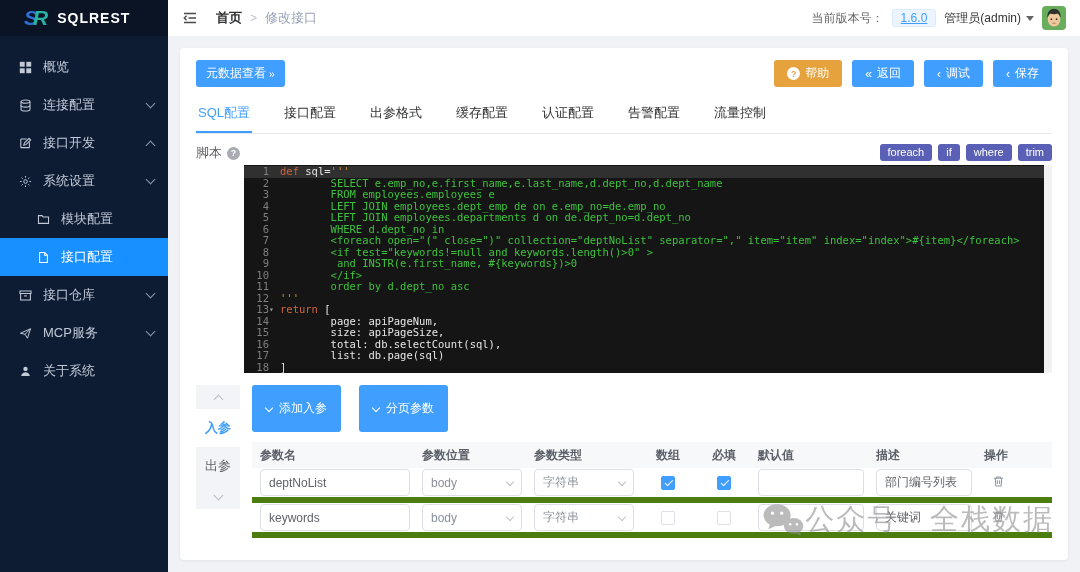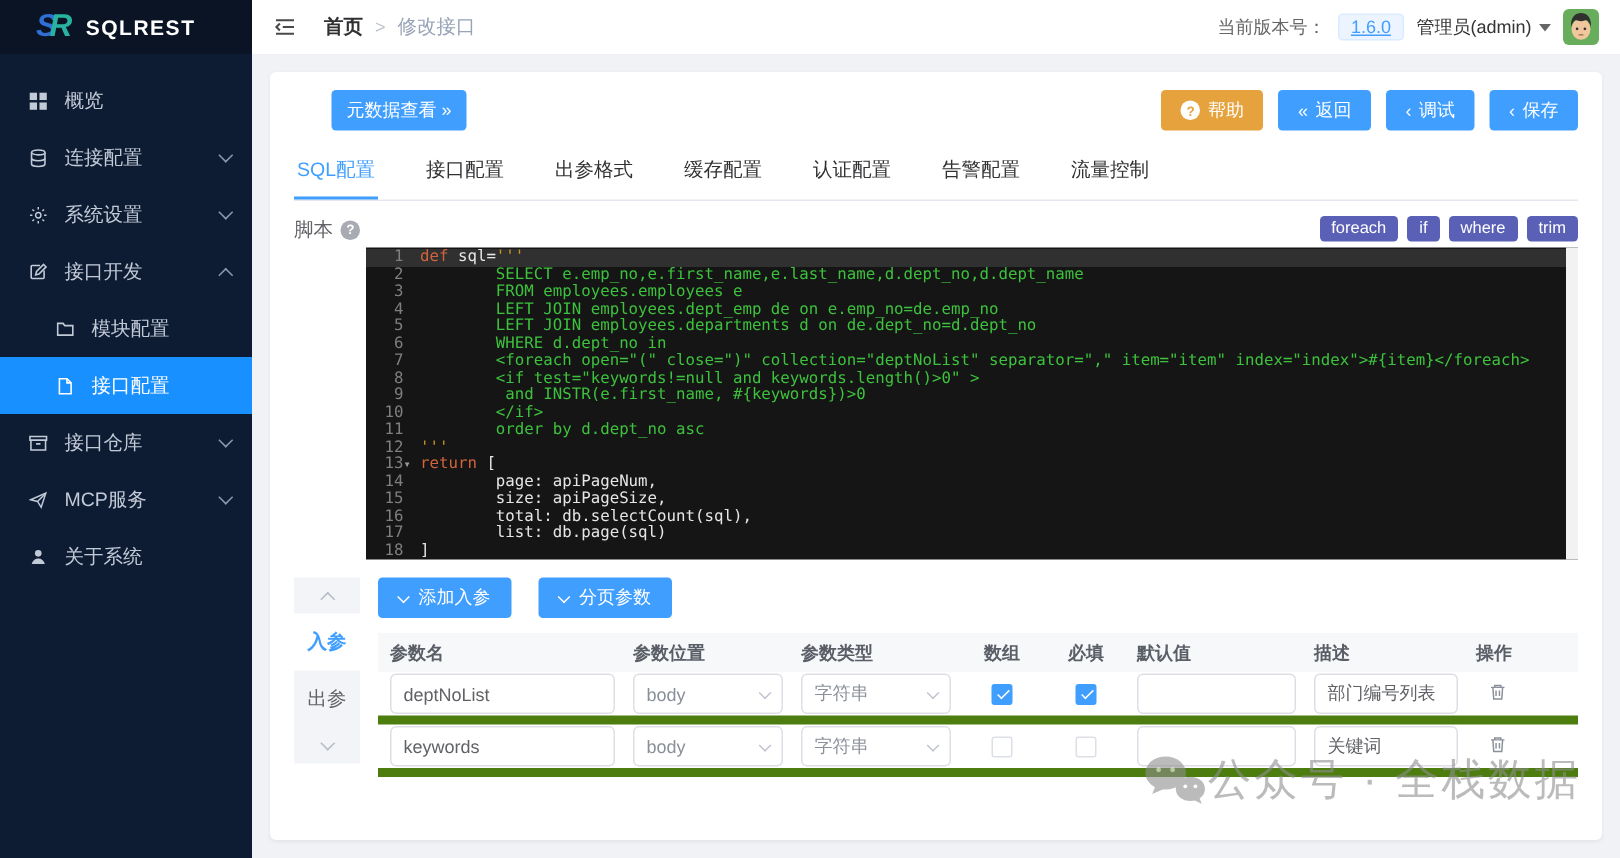--- a/index.html
+++ b/index.html
@@ -34,21 +34,21 @@
   .ver-badge { font-size:12px; color:#409eff; background:#ecf5ff; border:1px solid #d9ecff; border-radius:3px; padding:1px 8px;text-decoration:underline; }
   .user-name { font-size:12px; color:#333; display:flex; align-items:center; gap:5px; cursor:pointer; }
   .caret { width:0; height:0; border-left:4px solid transparent; border-right:4px solid transparent; border-top:5px solid #666; }
   .avatar { width:24px; height:24px; border-radius:4px; overflow:hidden; cursor:pointer; flex-shrink:0; }
 
   
   .content { flex:1; padding:12px; min-height:0; }
   .card { background:#fff; border-radius:4px; height:100%; box-shadow:0 1px 3px rgba(0,0,0,.06); padding:12px 16px 0 16px; position:relative; overflow:hidden; }
 
   .toolbar-row { display:flex; align-items:center; }
-  .meta-btn { background:#409eff; color:#fff; border:none; font-size:12px; padding:5px 10px; border-radius:3px; cursor:pointer; font-family:Liberation Sans, sans-serif;margin-left:25px; }
+  .meta-btn { background:#409eff; color:#fff; border:none; font-size:12px; padding:5px 10px; border-radius:3px; cursor:pointer; font-family:Liberation Serif, serif; }
   .tb-right { margin-left:auto; display:flex; gap:10px; }
   .tb-btn { border:none; color:#fff; font-size:12px; padding:5px 13px; border-radius:3px; cursor:pointer; display:flex; align-items:center; gap:5px; font-family:inherit; }
   .tb-btn.orange { background:#e6a23c; }
   .tb-btn.blue { background:#409eff; }
   .qmark { width:13px; height:13px; border-radius:50%; background:#fff; color:#e6a23c; font-size:9px; font-weight:bold; display:inline-flex; align-items:center; justify-content:center; }
   .tb-ico { font-size:12px; line-height:1; }
 
   .tabs { display:flex; gap:30px; border-bottom:1px solid #e4e7ed; margin-top:10px; }
   .tab { font-size:13px; color:#303133; padding:7px 2px 9px; cursor:pointer; border-bottom:2px solid transparent; }
   .tab.active { color:#409eff; border-bottom-color:#409eff; }
@@ -82,21 +82,21 @@
   
   .params { display:flex; margin-top:12px; align-items:flex-start; }
   .side-strip { width:44px; background:#f2f4f7; flex-shrink:0; text-align:center; }
   .vchev-cell { height:24px; display:flex; align-items:center; justify-content:center; cursor:pointer; }
   .vchev { width:7px; height:7px; border-right:1.4px solid #b6bcc6; border-bottom:1.4px solid #b6bcc6; }
   .vchev.up { transform:rotate(-135deg); margin-top:4px; } .vchev.down { transform:rotate(45deg); margin-bottom:3px; }
   .vtab { height:38px; line-height:38px; font-size:13px; color:#606266; cursor:pointer; }
   .vtab.active { background:#fff; color:#409eff;font-weight:bold; }
   .params-main { flex:1; padding-left:12px; min-width:0; }
   .pbuttons { display:flex; gap:18px; }
-  .pbtn { background:#409eff; color:#fff; border:none; font-size:12px; padding:5px 14px; border-radius:3px; cursor:pointer; display:flex; align-items:center; gap:7px; font-family:inherit; }
+  .pbtn { background:#409eff; color:#fff; border:none; font-size:12px; padding:15px 14px; border-radius:3px; cursor:pointer; display:flex; align-items:center; gap:7px; font-family:inherit; }
   .wchev { width:6px; height:6px; border-right:1.4px solid #fff; border-bottom:1.4px solid #fff; transform:rotate(45deg); margin-bottom:2px; }
 
   .pgrid { display:grid; grid-template-columns:150px 100px 100px 44px 44px 106px 96px 56px; column-gap:12px; align-items:center; padding:0 8px; }
   .phead { background:#f7f8fa; height:26px; margin-top:10px; }
   .ph { font-size:12px; color:#5a5e66; font-weight:bold; }
   .ph.center { text-align:center; }
   .prow { height:35px; border-bottom:6px solid #4d7c0f; }
   .pinput { height:27px; border:1px solid #dcdfe6; border-radius:4px; padding:0 8px; font-size:12px; color:#606266; width:100%; outline:none; font-family:inherit; background:#fff; }
   .pselect { height:27px; border:1px solid #dcdfe6; border-radius:4px; padding:0 8px; font-size:12px; color:#8a9099; display:flex; align-items:center; cursor:pointer; background:#fff; }
   .sel-chev { margin-left:auto; width:6px; height:6px; border-right:1.3px solid #c0c4cc; border-bottom:1.3px solid #c0c4cc; transform:rotate(45deg); margin-bottom:2px; }
@@ -139,37 +139,37 @@
               <ellipse cx="8" cy="3.2" rx="5.5" ry="2"></ellipse>
               <path d="M2.5 3.2v9.6c0 1.1 2.5 2 5.5 2s5.5-.9 5.5-2V3.2"></path>
               <path d="M2.5 8c0 1.1 2.5 2 5.5 2s5.5-.9 5.5-2"></path>
             </svg>
           </span>
           <span class="mi-label">连接配置</span>
           <span class="chev down"></span>
         </div>
         <div class="menu-item">
           <span class="mi-icon">
+            <svg viewBox="0 0 16 16" width="13" height="13" fill="none" stroke="currentColor" stroke-width="1.3">
+              <path d="M9.5 2.5H3a.8.8 0 0 0-.8.8v9a.8.8 0 0 0 .8.8h9a.8.8 0 0 0 .8-.8V6.5"></path>
+              <path d="M12.4 1.6l2 2L8.6 9.4l-2.7.7.7-2.7z"></path>
+            </svg>
+          </span>
+          <span class="mi-label">接口开发</span>
+          <span class="chev up"></span>
+        </div>
+        <div class="menu-item">
+          <span class="mi-icon">
             <svg viewBox="0 0 16 16" width="13" height="13" fill="none" stroke="currentColor" stroke-width="1.2">
               <circle cx="8" cy="8" r="2.2"></circle>
               <path d="M8 1.2v2M8 12.8v2M1.2 8h2M12.8 8h2M3.2 3.2l1.4 1.4M11.4 11.4l1.4 1.4M12.8 3.2l-1.4 1.4M4.6 11.4l-1.4 1.4"></path>
             </svg>
           </span>
           <span class="mi-label">系统设置</span>
           <span class="chev down"></span>
-        </div>
-        <div class="menu-item">
-          <span class="mi-icon">
-            <svg viewBox="0 0 16 16" width="13" height="13" fill="none" stroke="currentColor" stroke-width="1.3">
-              <path d="M9.5 2.5H3a.8.8 0 0 0-.8.8v9a.8.8 0 0 0 .8.8h9a.8.8 0 0 0 .8-.8V6.5"></path>
-              <path d="M12.4 1.6l2 2L8.6 9.4l-2.7.7.7-2.7z"></path>
-            </svg>
-          </span>
-          <span class="mi-label">接口开发</span>
-          <span class="chev up"></span>
         </div>
         <div class="menu-item sub">
           <span class="mi-icon">
             <svg viewBox="0 0 16 16" width="13" height="13" fill="none" stroke="currentColor" stroke-width="1.3">
               <path d="M1.8 3.2h4.4l1.4 1.8h6.6v7.8H1.8z"></path>
             </svg>
           </span>
           <span class="mi-label">模块配置</span>
         </div>
         <div class="menu-item sub active">

